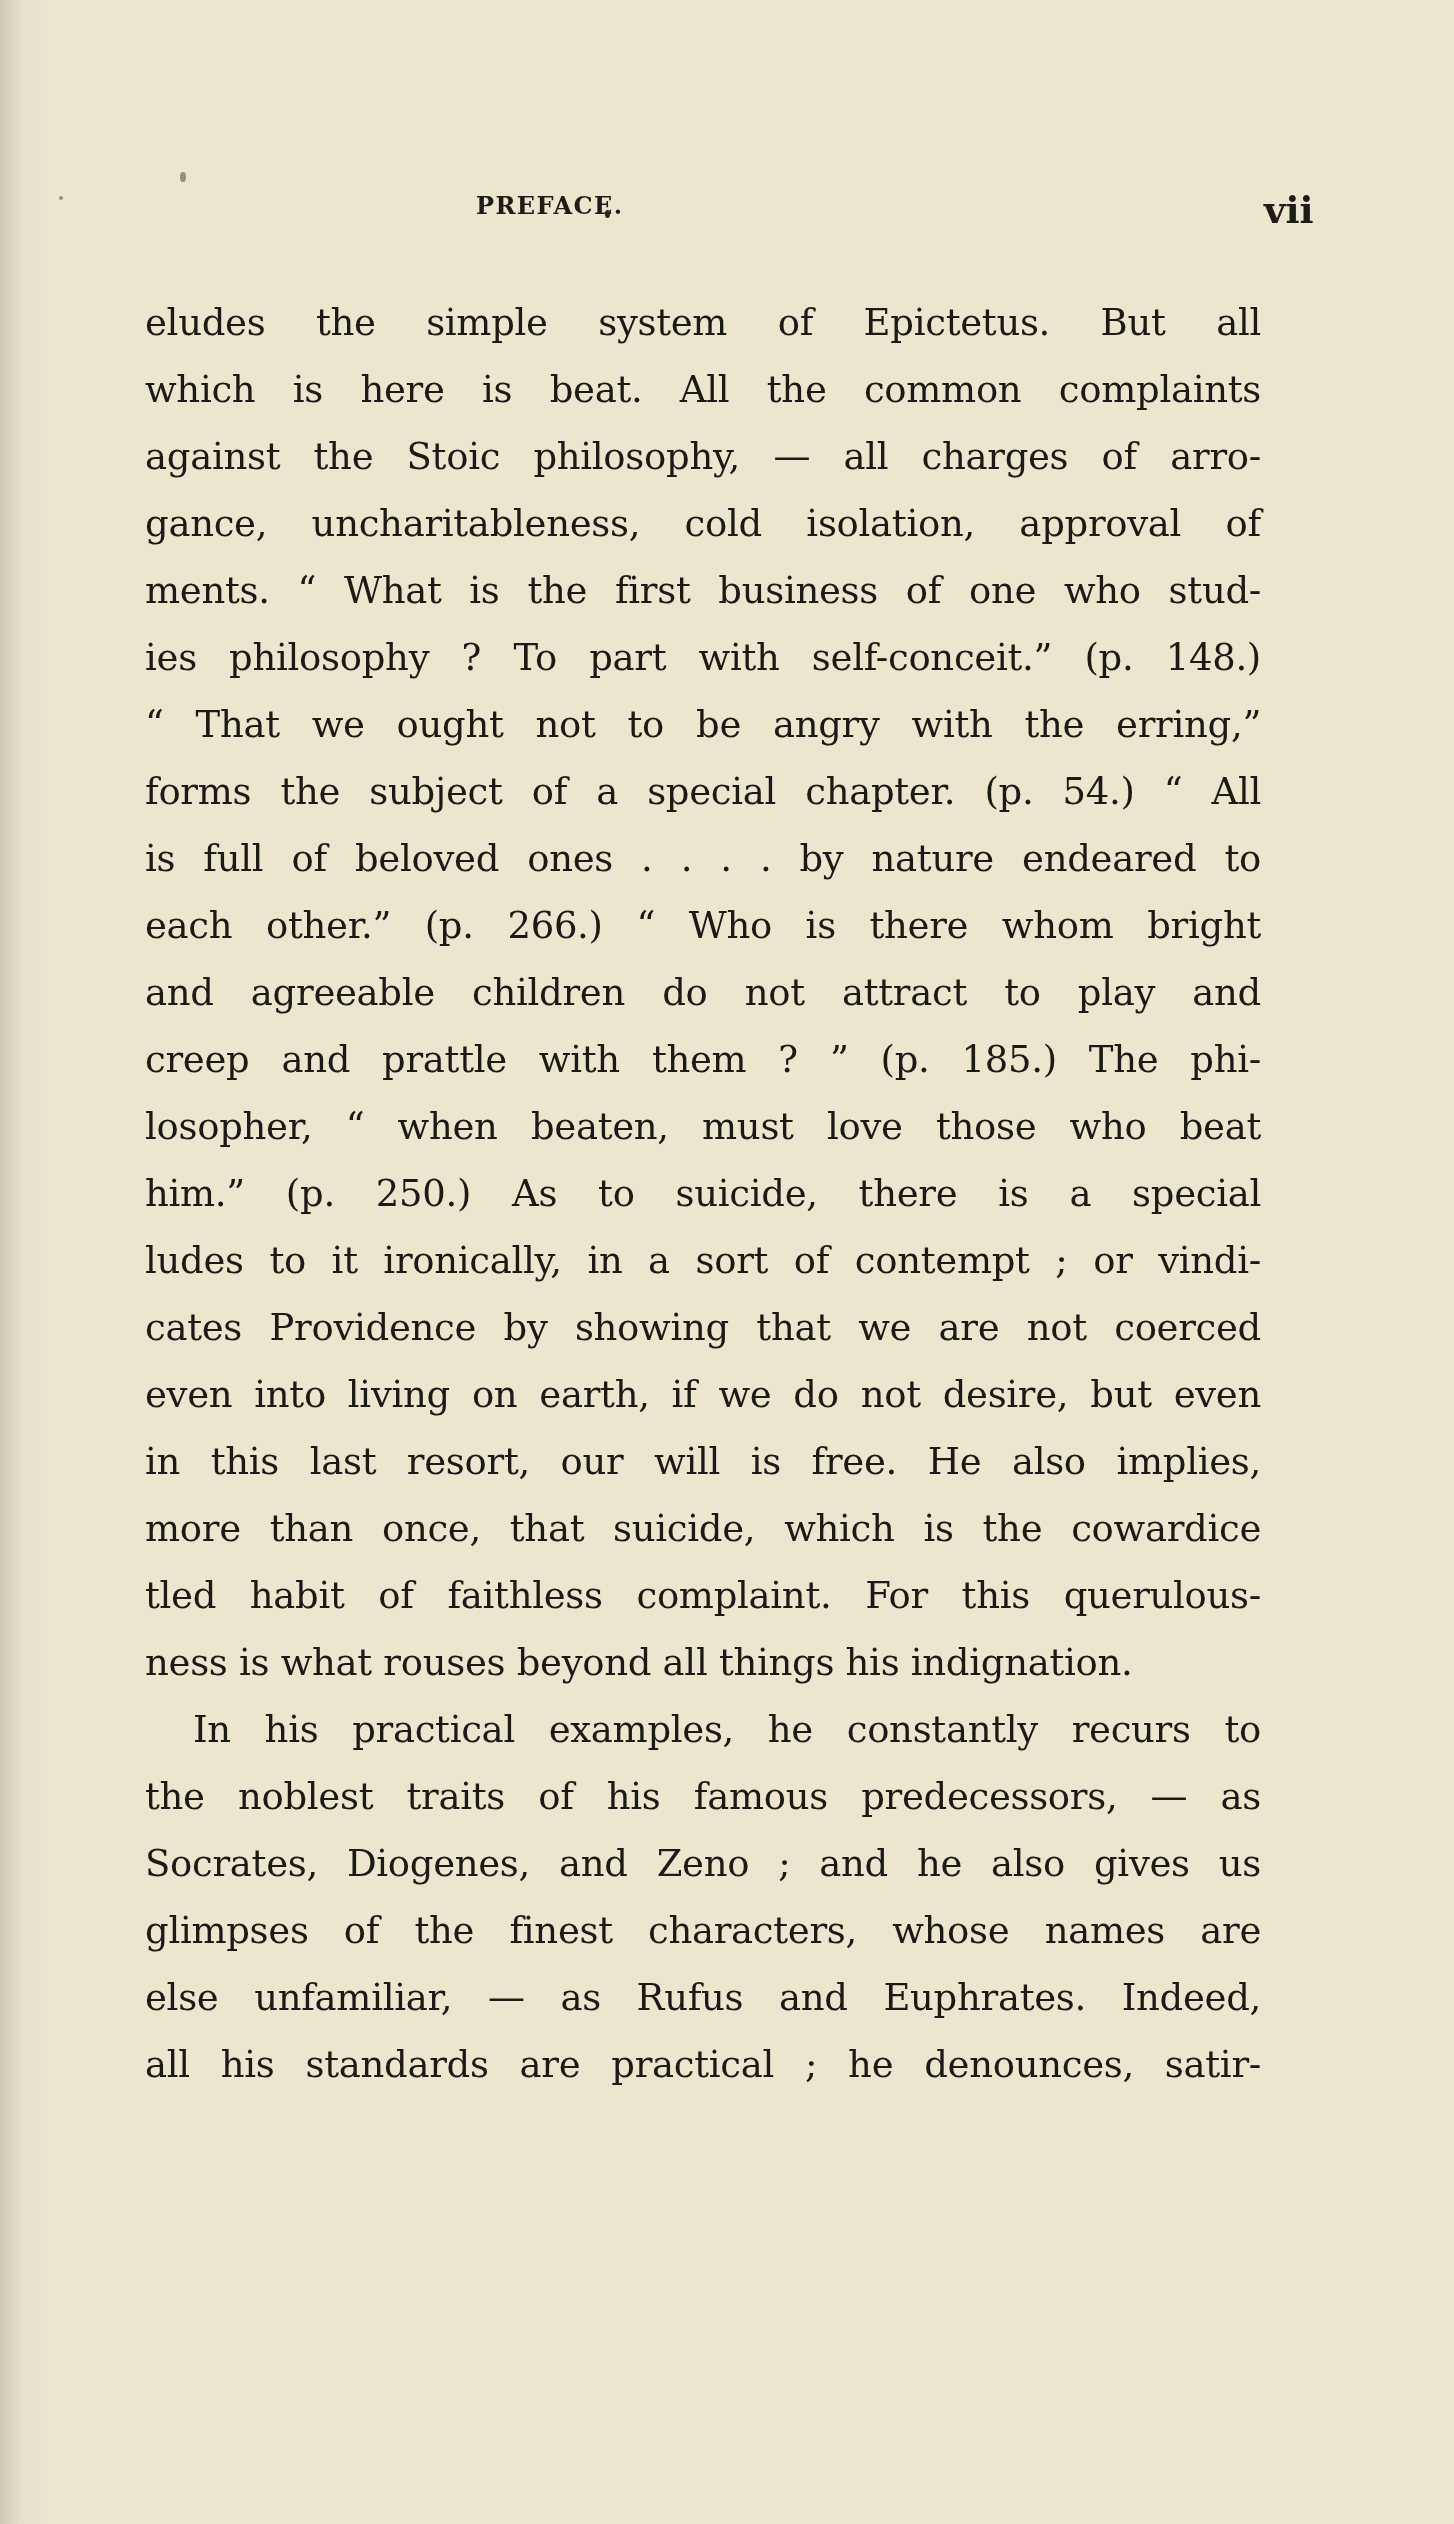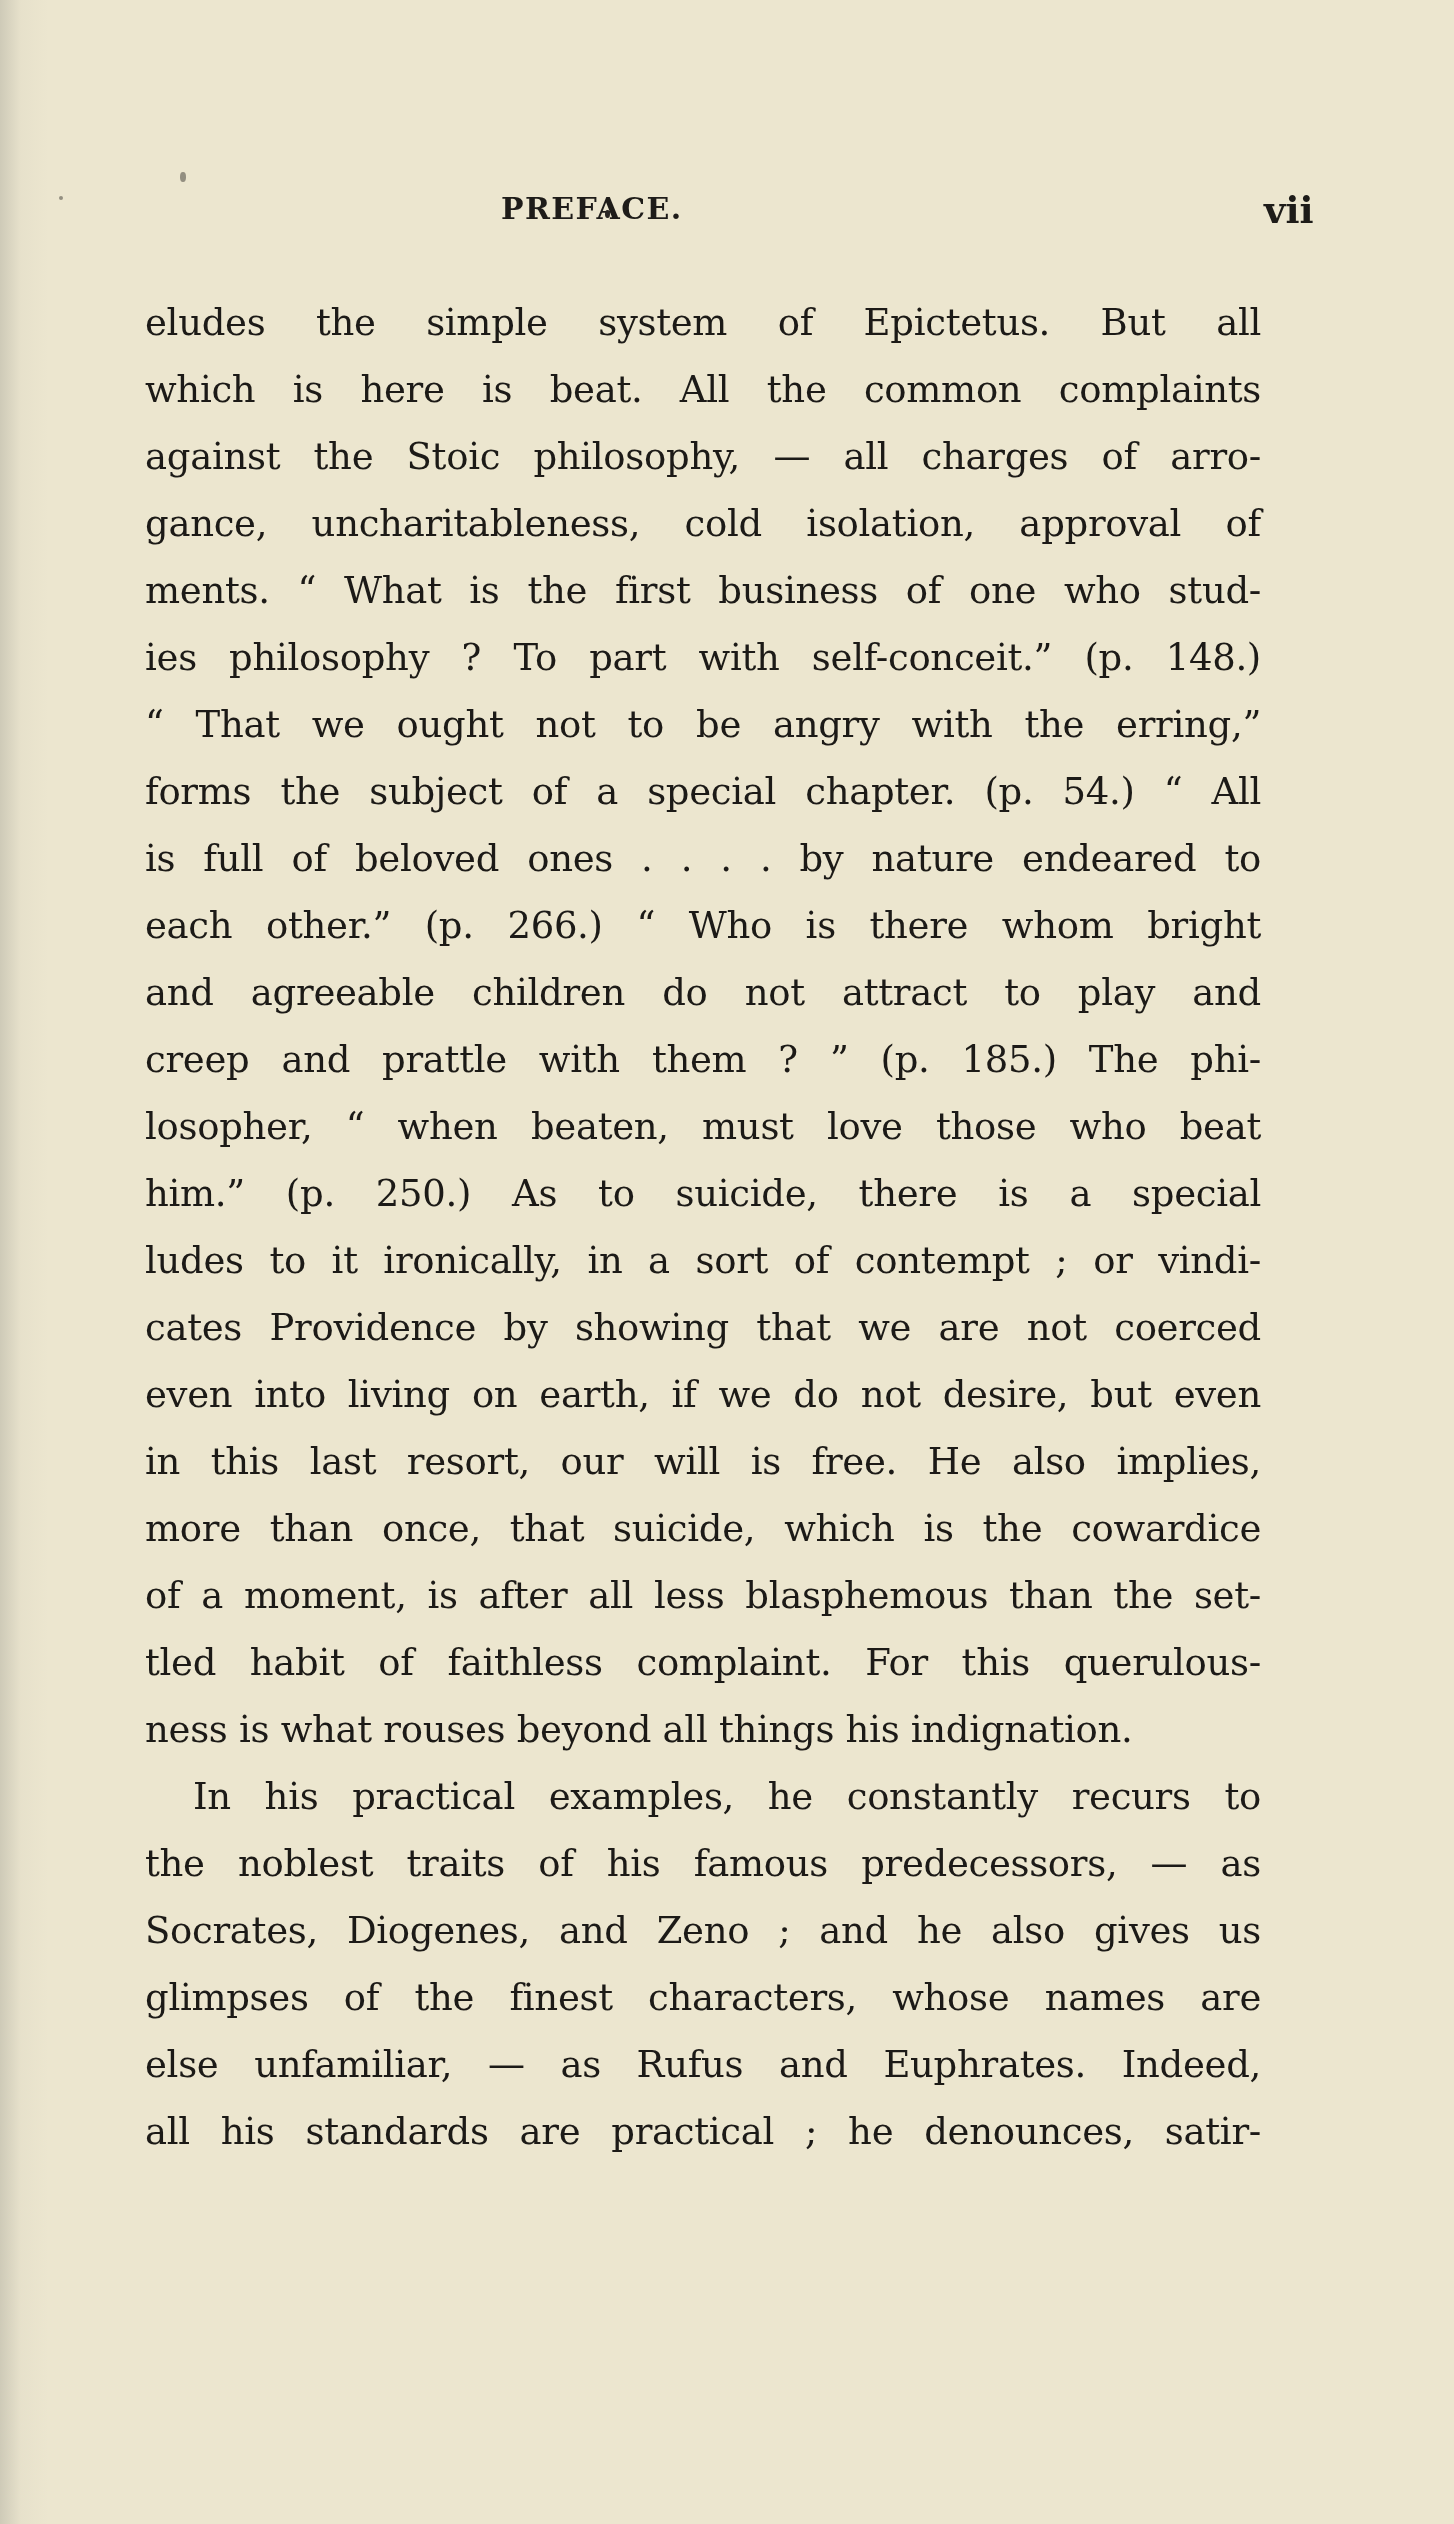--- a/index.html
+++ b/index.html
@@ -26,23 +26,23 @@
     position: absolute;
     top: 185px;
     left: 0;
     width: 1455px;
     height: 55px;
     font-family: "DejaVu Serif", serif;
     color: #1e1c19;
   }
   .head-title {
     position: absolute;
-    left: 501px;
+    left: 476px;
     top: 5.5px;
-    font-size: 30px;
+    font-size: 24px;
     font-weight: bold;
     letter-spacing: 1.4px;
   }
   .head-dot {
     position: absolute;
     left: 605px;
     top: 25px;
     width: 4.8px;
     height: 8.3px;
     background: #2a2724;
@@ -110,21 +110,20 @@
     <div class="line">each other.” (p. 266.)  “ Who is there whom bright</div>
     <div class="line">and agreeable children do not attract to play and</div>
     <div class="line">creep and prattle with them ? ” (p. 185.)  The phi-</div>
     <div class="line">losopher, “ when beaten, must love those who beat</div>
     <div class="line">him.” (p. 250.)  As to suicide, there is a special</div>
     <div class="line">ludes to it ironically, in a sort of contempt ; or vindi-</div>
     <div class="line">cates Providence by showing that we are not coerced</div>
     <div class="line">even into living on earth, if we do not desire, but even</div>
     <div class="line">in this last resort, our will is free.  He also implies,</div>
     <div class="line">more than once, that suicide, which is the cowardice</div>
-    <div class="line">of a moment, is after all less blasphemous than the set-</div>
     <div class="line">tled habit of faithless complaint.  For this querulous-</div>
     <div class="line" style="text-align-last:left;">ness is what rouses beyond all things his indignation.</div>
     <div class="line indent">In his practical examples, he constantly recurs to</div>
     <div class="line">the noblest traits of his famous predecessors, — as</div>
     <div class="line">Socrates, Diogenes, and Zeno ; and he also gives us</div>
     <div class="line">glimpses of the finest characters, whose names are</div>
     <div class="line">else unfamiliar, — as Rufus and Euphrates.  Indeed,</div>
     <div class="line">all his standards are practical ; he denounces, satir-</div>
   </div>
 

